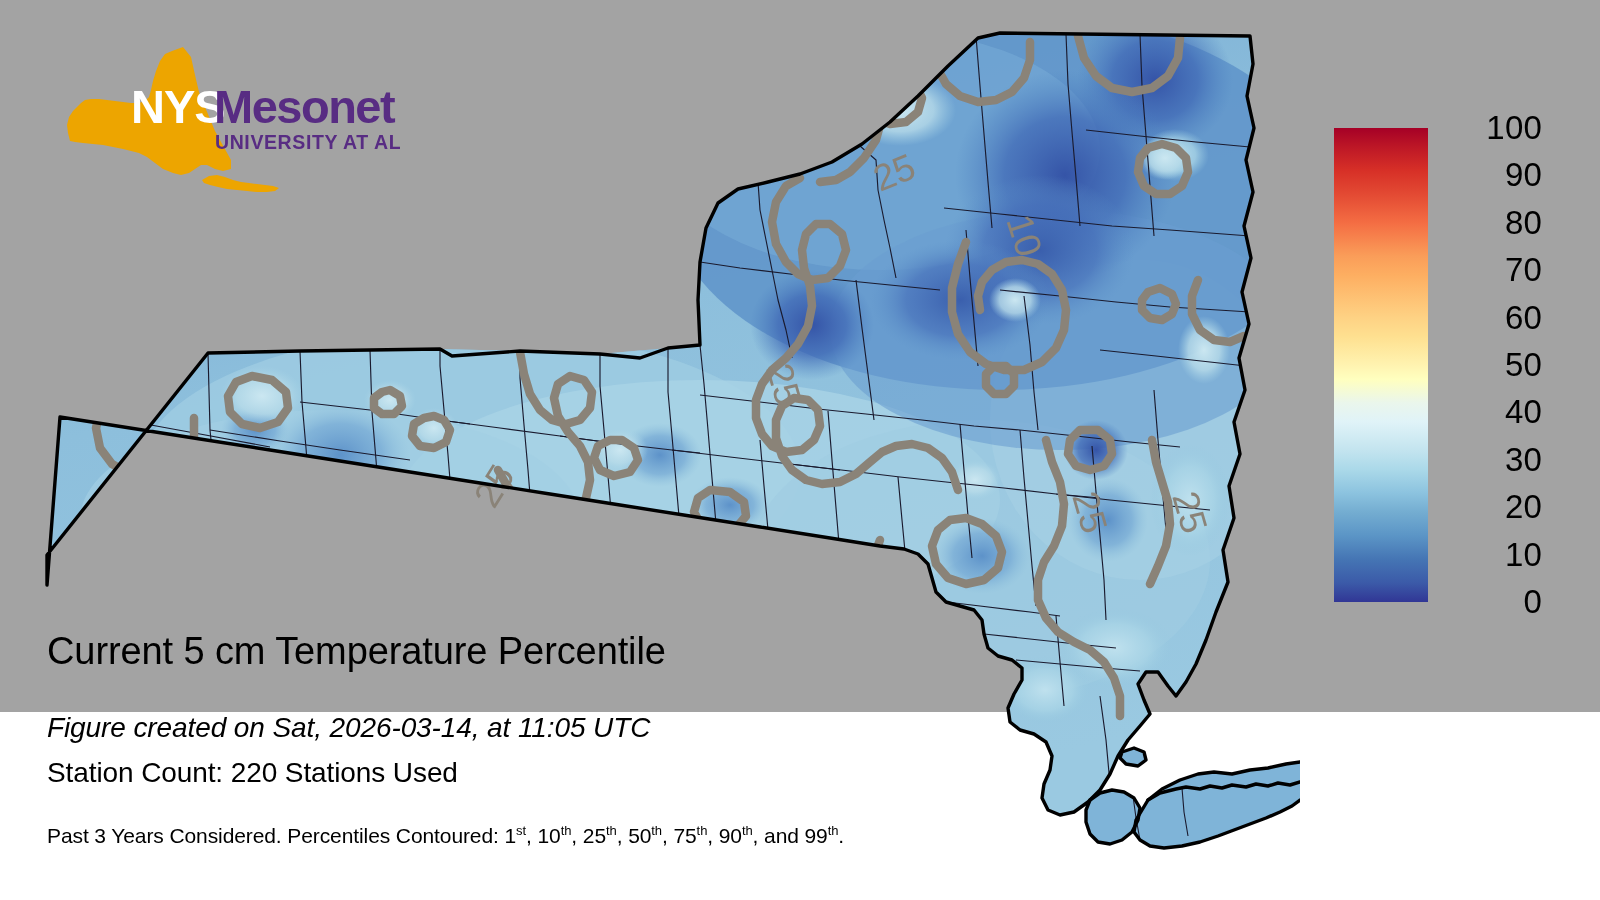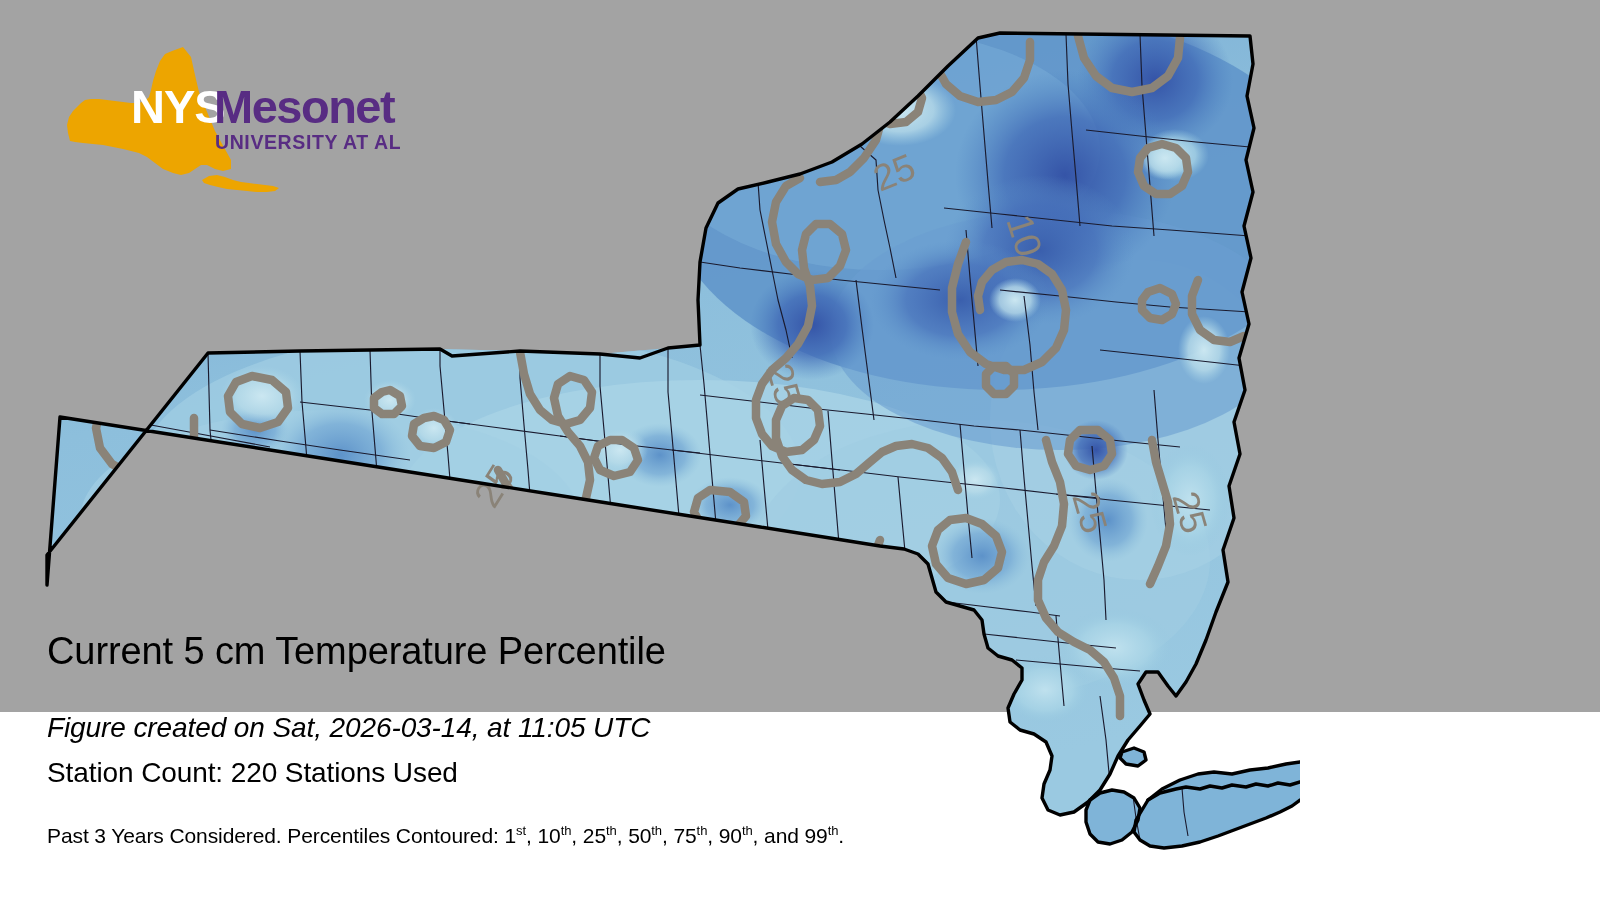--- a/index.html
+++ b/index.html
@@ -381,20 +381,36 @@
                  L1180 780 L1162 789 L1148 800 L1142 810 L1136 820 L1134 832 L1140 840
                  L1150 846 L1164 848 L1182 846 L1200 842 L1218 836 L1234 830 L1250 824
                  L1266 818 L1280 812 L1292 806 L1300 800"></path>
         <path d="M1090 800 L1100 793 L1112 790 L1124 792 L1134 798 L1140 808 L1138 820
                  L1132 832 L1122 840 L1110 844 L1098 842 L1090 834 L1086 822 L1086 810 Z"></path>
         <path d="M1122 752 L1134 748 L1144 752 L1146 760 L1138 766 L1126 764 L1120 758 Z"></path>
       </g>
     </svg>
   </div>
 
+  <div id="colorbar-group">
+    <div id="colorbar-bar"></div>
+    <div id="colorbar-ticks">
+      <div class="cb-tick" style="top:0px;">100</div>
+      <div class="cb-tick" style="top:47.4px;">90</div>
+      <div class="cb-tick" style="top:94.8px;">80</div>
+      <div class="cb-tick" style="top:142.2px;">70</div>
+      <div class="cb-tick" style="top:189.6px;">60</div>
+      <div class="cb-tick" style="top:237px;">50</div>
+      <div class="cb-tick" style="top:284.4px;">40</div>
+      <div class="cb-tick" style="top:331.8px;">30</div>
+      <div class="cb-tick" style="top:379.2px;">20</div>
+      <div class="cb-tick" style="top:426.6px;">10</div>
+      <div class="cb-tick" style="top:474px;">0</div>
+    </div>
+  </div>
 
   <div id="caption">
     <div id="fig-title">Current 5 cm Temperature Percentile</div>
     <div id="sub-created" class="fig-sub">Figure created on Sat, 2026-03-14, at 11:05 UTC</div>
     <div id="sub-count" class="fig-sub">Station Count: 220 Stations Used</div>
   </div>
 
   <div id="footnote">
     <span>Past 3 Years Considered. Percentiles Contoured: </span><span>1</span><sup>st</sup>, <span>10</span><sup>th</sup>, <span>25</span><sup>th</sup>, <span>50</span><sup>th</sup>, <span>75</span><sup>th</sup>, <span>90</span><sup>th</sup>, and <span>99</span><sup>th</sup><span>.</span>
   </div>

